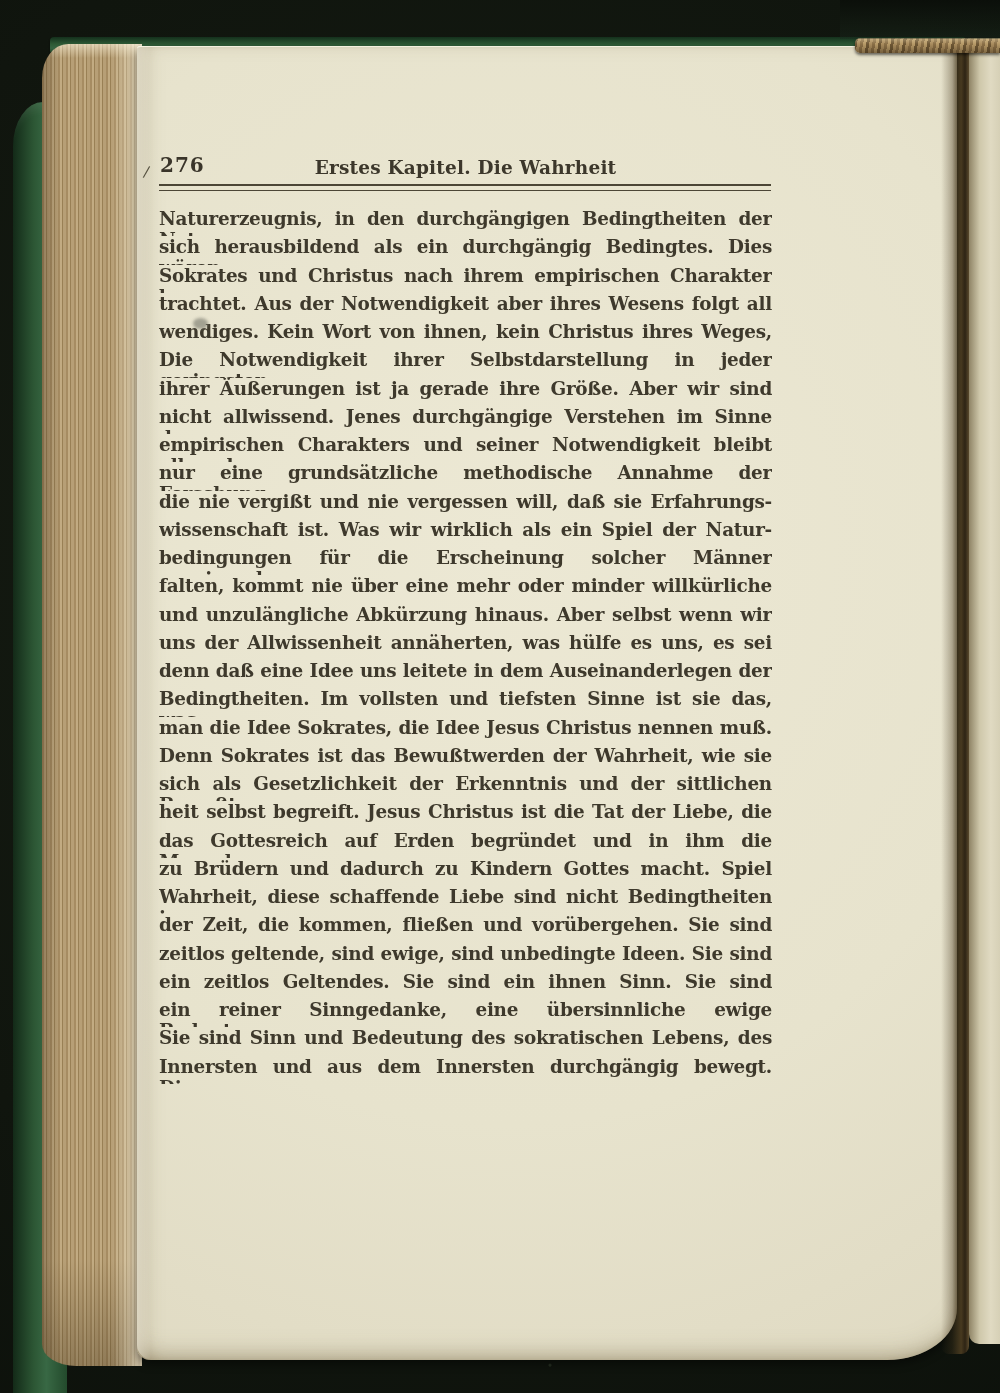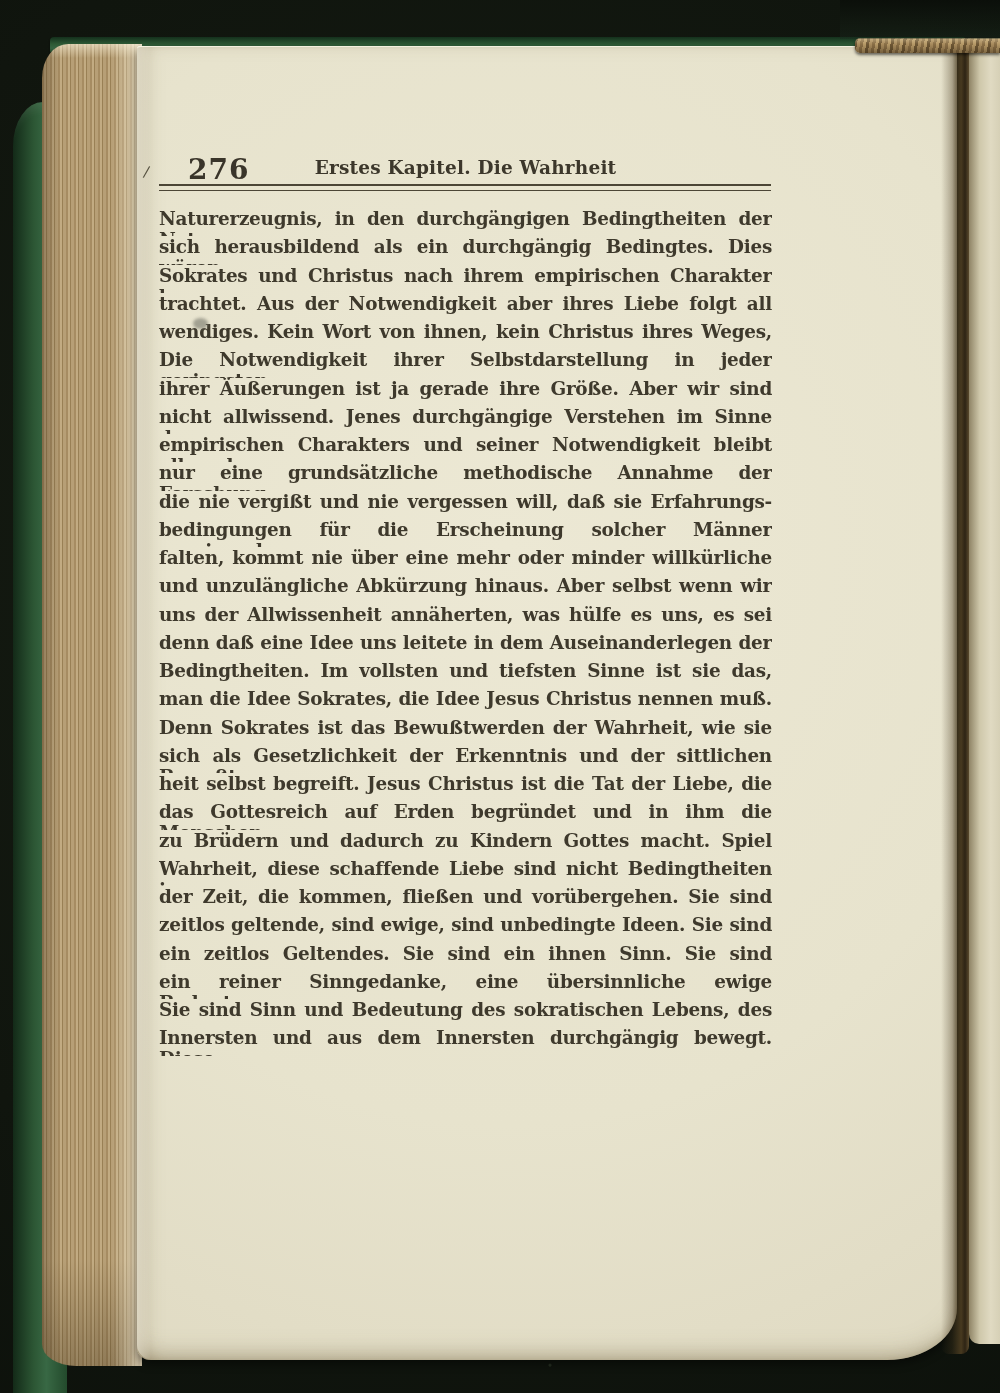--- a/index.html
+++ b/index.html
@@ -85,21 +85,21 @@
   .content{position:absolute;left:159px;top:0;width:613px;color:#3e392c;}
   .header-row{
     position:absolute;left:0;top:153px;width:613px;height:30px;
     font-weight:700;
   }
   .stray-mark{
     position:absolute;left:-15px;top:10px;font-size:15px;color:#55503f;
     transform:rotate(12deg);font-weight:400;
   }
   .page-number{
-    position:absolute;left:1px;top:0;font-size:28px;letter-spacing:1px;color:#3a352a;margin-left:28px;
+    position:absolute;left:1px;top:0;font-size:20px;letter-spacing:1px;color:#3a352a;
   }
   .running-header{
     position:absolute;left:0;top:4px;width:100%;text-align:center;
     font-size:18.5px;letter-spacing:.2px;color:#3c372b;
   }
   .double-rule{
     position:absolute;left:0;top:184px;width:612px;height:4px;
     border-top:2.5px solid #4c4636;border-bottom:1.2px solid #4c4636;
   }
   .body-text{
@@ -141,28 +141,29 @@
     <div class="header-row">
       <span class="stray-mark">/</span>
       <span class="page-number">276</span>
       <span class="running-header">Erstes Kapitel. Die Wahrheit</span>
     </div>
     <div class="double-rule"></div>
     <div class="body-text">
         <div class="line">Naturerzeugnis, in den durchgängigen Bedingtheiten der Natur</div>
         <div class="line">sich herausbildend als ein durchgängig Bedingtes. Dies wären</div>
         <div class="line">Sokrates und Christus nach ihrem empirischen Charakter be-</div>
-        <div class="line">trachtet. Aus der Notwendigkeit aber ihres Liebe folgt all</div>
+        <div class="line">trachtet. Aus der Notwendigkeit aber ihres Wesens folgt all</div>
         <div class="line">wendiges. Kein Wort von ihnen, kein Christus ihres Weges,</div>
         <div class="line">Die Notwendigkeit ihrer Selbstdarstellung in jeder geringsten</div>
         <div class="line">ihrer Äußerungen ist ja gerade ihre Größe. Aber wir sind</div>
         <div class="line">nicht allwissend. Jenes durchgängige Verstehen im Sinne des</div>
         <div class="line">empirischen Charakters und seiner Notwendigkeit bleibt allemal</div>
         <div class="line">nur eine grundsätzliche methodische Annahme der Forschung,</div>
         <div class="line">die nie vergißt und nie vergessen will, daß sie Erfahrungs-</div>
+        <div class="line">wissenschaft ist. Was wir wirklich als ein Spiel der Natur-</div>
         <div class="line">bedingungen für die Erscheinung solcher Männer auseinander-</div>
         <div class="line">falten, kommt nie über eine mehr oder minder willkürliche</div>
         <div class="line">und unzulängliche Abkürzung hinaus. Aber selbst wenn wir</div>
         <div class="line">uns der Allwissenheit annäherten, was hülfe es uns, es sei</div>
         <div class="line">denn daß eine Idee uns leitete in dem Auseinanderlegen der</div>
         <div class="line">Bedingtheiten. Im vollsten und tiefsten Sinne ist sie das, was</div>
         <div class="line">man die Idee Sokrates, die Idee Jesus Christus nennen muß.</div>
         <div class="line">Denn Sokrates ist das Bewußtwerden der Wahrheit, wie sie</div>
         <div class="line">sich als Gesetzlichkeit der Erkenntnis und der sittlichen Bewußt-</div>
         <div class="line">heit selbst begreift. Jesus Christus ist die Tat der Liebe, die</div>

